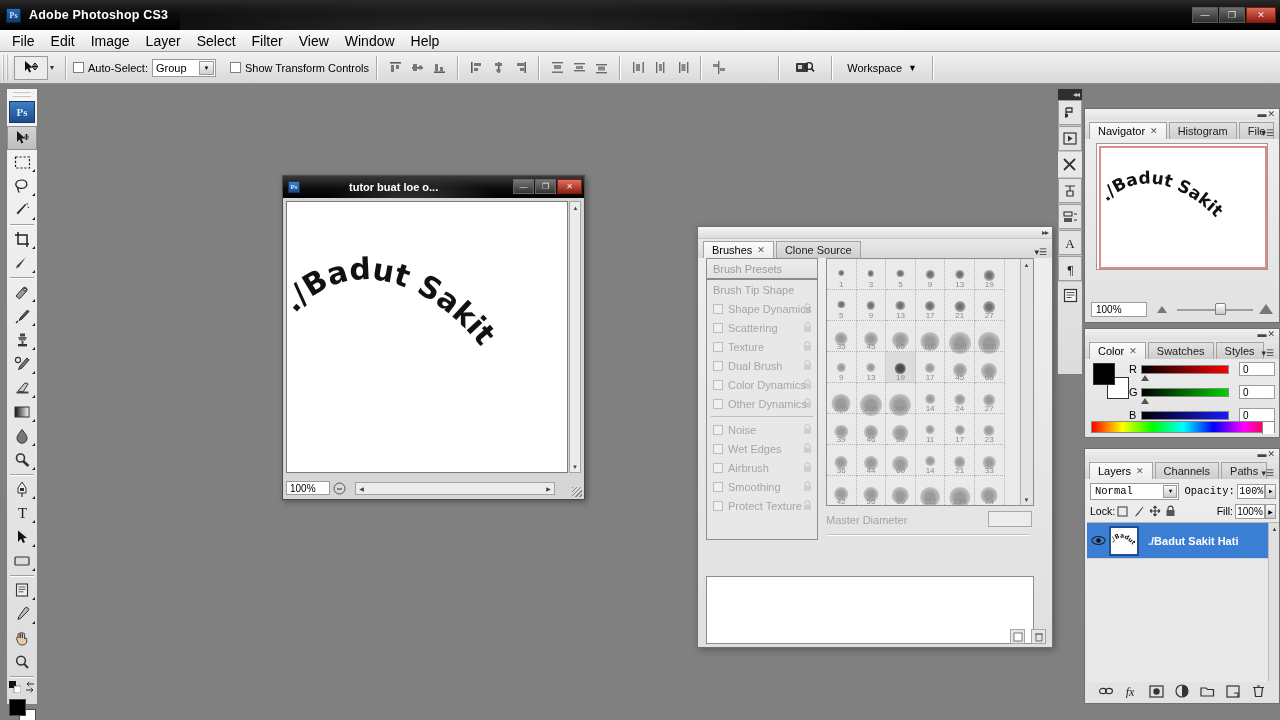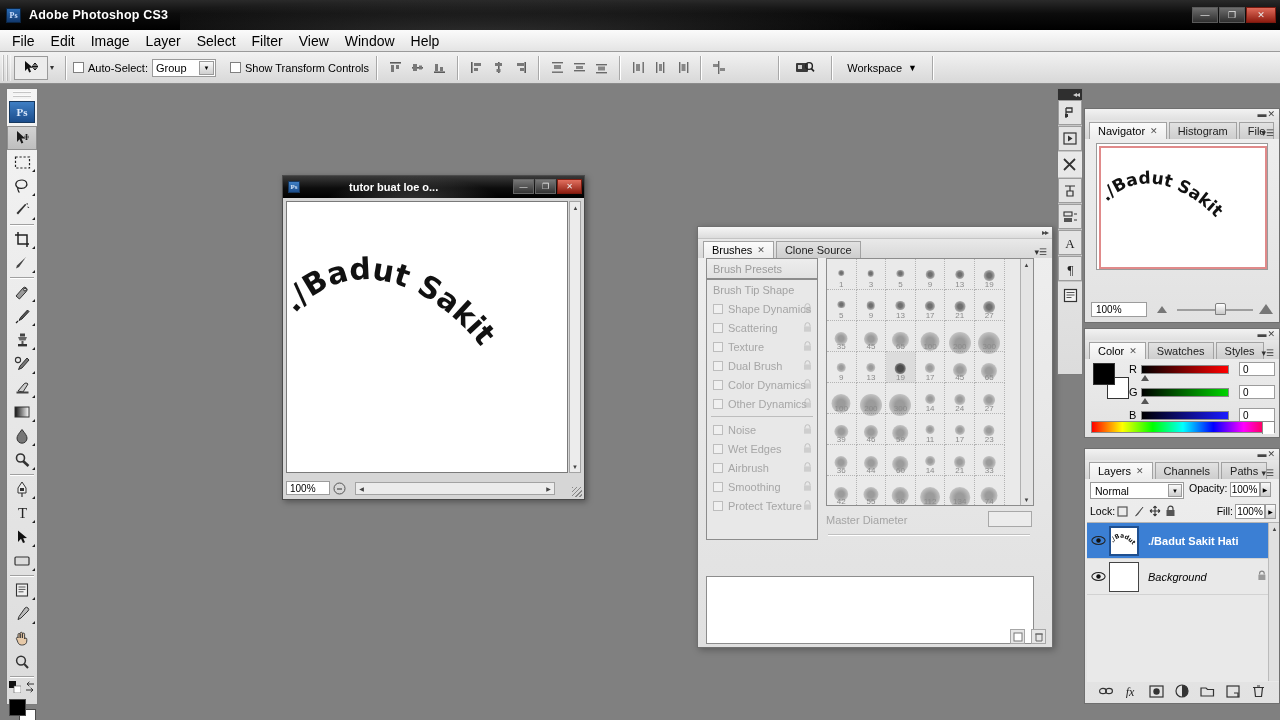--- a/index.html
+++ b/index.html
@@ -260,21 +260,21 @@
   .cp-slider{position:relative;width:88px;height:9px;border:1px solid #888;}
   .cp-thumb{position:absolute;left:-1px;top:9px;width:0;height:0;border-left:4px solid transparent;
     border-right:4px solid transparent;border-bottom:6px solid #555;}
   .cp-val{width:36px;height:14px;border:1px solid #9c9c9c;background:#fff;margin-left:10px;
     font-size:10px;display:flex;align-items:center;padding-left:3px;}
   #cp-ramp{position:absolute;left:6px;bottom:4px;width:184px;height:12px;border:1px solid #8a8a8a;
     background:linear-gradient(90deg,#ff0000,#ffff00,#00ff00,#00ffff,#0000ff,#ff00ff,#ff0000);}
   #cp-ramp .nocolor{position:absolute;right:0;top:0;width:12px;height:12px;background:#fff;border-left:1px solid #8a8a8a;}
 
   #layerspanel { top:448px; height:256px; }
-  .lp-mode-row{position:absolute;left:5px;top:33px;width:186px;height:18px;display:flex;align-items:flex-start;}
+  .lp-mode-row{position:absolute;left:5px;top:33px;width:186px;height:18px;display:flex;align-items:center;font-family:Liberation Mono, monospace;}
   .lp-select{width:94px;height:17px;border:1px solid #9a9a9a;background:#fff;position:relative;
     font-size:10.5px;display:flex;align-items:center;padding-left:4px;}
   .lp-select .arw{position:absolute;right:1px;top:1px;width:14px;height:13px;
     background:linear-gradient(180deg,#fafafa,#cdcdcd);border:1px solid #9a9a9a;
     display:flex;align-items:center;justify-content:center;font-size:6px;}
   .lp-opacity-lbl{font-size:10.5px;margin-left:5px;}
   .lp-num{width:30px;height:15px;border:1px solid #9c9c9c;background:#fff;font-size:10px;
     display:flex;align-items:center;justify-content:center;margin-left:2px;}
   .lp-stepper{width:11px;height:15px;border:1px solid #9c9c9c;background:linear-gradient(180deg,#fafafa,#cdcdcd);
     display:flex;align-items:center;justify-content:center;font-size:6px;}
@@ -1237,36 +1237,20 @@
       <span class="lthumb">
         <svg width="26" height="26" viewBox="0 0 26 26">
             <defs>
               <path id="thumbarc" d="M 2,15 C 7,6 17,9 23,19" fill="none"></path>
             </defs>
           <text font-size="6" font-family="DejaVu Sans, sans-serif" font-weight="bold" fill="#111"><textPath href="#thumbarc" id="thumb-textpath">./Badut Sakit Hati</textPath></text>
           </svg>
       </span>
       <span class="lname">./Badut Sakit Hati</span>
     </div>
-    <div class="layer-row">
-      <span class="eye">
-        <svg width="15" height="11">
-            <ellipse cx="7.5" cy="5.5" rx="6.6" ry="4" fill="none" stroke="#222" stroke-width="1.1"></ellipse>
-            <circle cx="7.5" cy="5.5" r="2.2" fill="#111"></circle>
-          </svg>
-      </span>
-      <span class="lthumb"></span>
-      <span class="lname italic">Background</span>
-      <span class="llock">
-        <svg width="10" height="11">
-            <path d="M2.6 4.6 V3.4 a2.3 2.3 0 014.6 0 V4.6" fill="none" stroke="#444" stroke-width="1.1"></path>
-            <rect x="1.4" y="4.6" width="7" height="5.4" fill="#666"></rect>
-          </svg>
-      </span>
-    </div>
     <div class="lp-scroll">
       <div class="sc-arrow">▲</div>
     </div>
   </div>
 
   <div class="lp-footer">
     <span class="lf-ico">
       <svg width="16" height="10">
           <ellipse cx="5" cy="5" rx="3.4" ry="2.6" fill="none" stroke="#333" stroke-width="1.2"></ellipse>
           <ellipse cx="11" cy="5" rx="3.4" ry="2.6" fill="none" stroke="#333" stroke-width="1.2"></ellipse>

